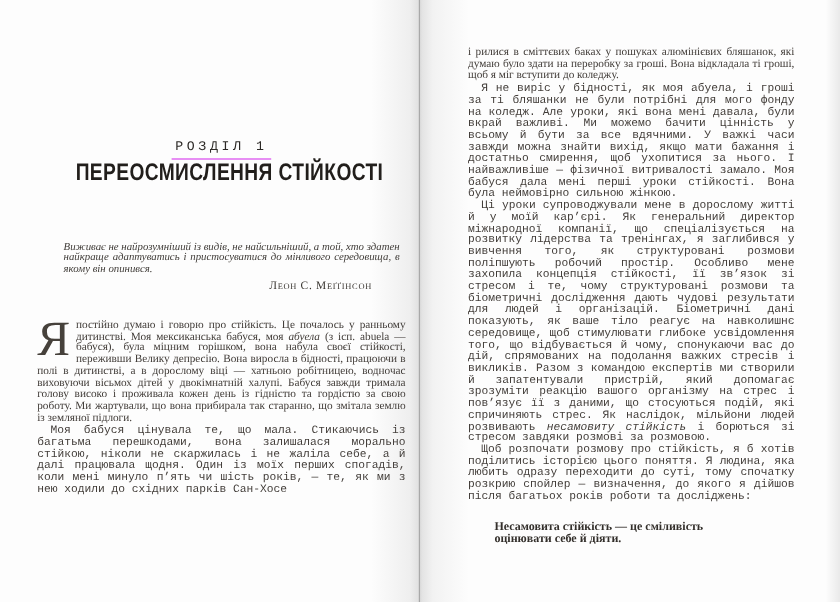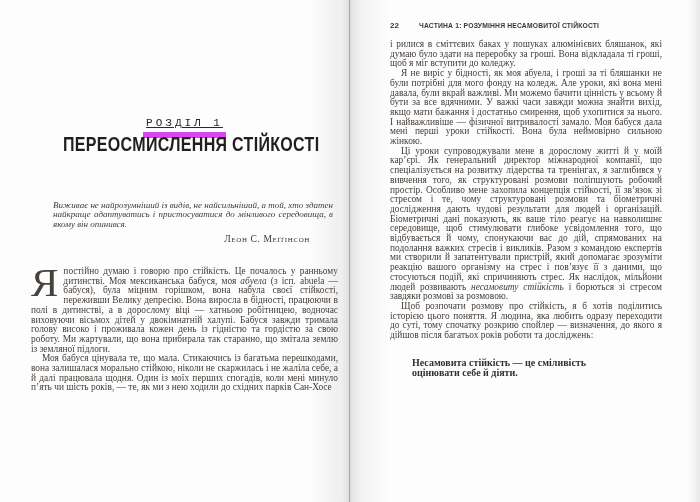--- a/index.html
+++ b/index.html
@@ -14,21 +14,21 @@
   .page.right { left:350px; width:350px; }
   .col { position:absolute; top:0; height:100%; }
   .page.left  .col { left:31px; width:307px; }
   .page.right .col { left:40px; width:272px; }
 
   
   .chapter-label-wrap { position:absolute; top:112px; left:0; width:100%; text-align:center; }
   .chapter-label {
     font-family:"Liberation Mono","DejaVu Sans Mono",monospace;
     font-size:11px; letter-spacing:3px; color:#2b2825;
-    border-bottom:6px solid #d946ef; padding:0 3px 3px 3px;text-decoration:underline;
+    border-bottom:1px solid #d946ef; padding:0 3px 3px 3px;
   }
   .chapter-title-wrap { position:absolute; top:133px; left:0; width:100%; text-align:center; color:#211e1b; }
   .squeeze {
     display:inline-block; transform:scaleX(0.8); transform-origin:center;
     font-family:"Liberation Sans",sans-serif; font-weight:700;
     font-size:20px; letter-spacing:0.4px; white-space:nowrap;
   }
 
   
   .epigraph {
@@ -39,21 +39,21 @@
   .epigraph-attr {
     position:absolute; top:234px; right:28px;
     font-variant:small-caps; font-size:9.5px; letter-spacing:0.6px; color:#38342f;
   }
 
   
   .body { text-align:justify; font-size:9.4px; line-height:9.7px; }
   .page.left  .body { position:absolute; top:267px; left:0; width:307px; }
   .page.right .body { position:absolute; top:40px;  left:0; width:272px; }
   .body p { margin:0; }
-  .body p.indent { text-indent:11px; }
+  .body p.indent { text-indent:11px;font-family:Liberation Mono, monospace; }
   .body em { font-style:italic; }
   .dropcap {
     float:left; font-size:41px; line-height:29px;
     padding:1px 5px 0 0; color:#46413b;
   }
 
   
   .running-header {
     position:absolute; top:21px; left:40px; width:280px;
     display:flex; align-items:baseline;
@@ -102,24 +102,20 @@
       <div class="epigraph">Виживає не найрозумніший із видів, не найсильніший, а той, хто здатен найкраще адаптуватись і пристосуватися до мінливого середовища, в якому він опинився.</div>
       <div class="epigraph-attr">Леон С. Меґґінсон</div>
       <div class="body">
           <p><span class="dropcap">Я</span><span>постійно думаю і говорю про стійкість. Це почалось у ранньому дитинстві. Моя мексиканська бабуся, моя </span><em>абуела</em><span> (з ісп. abuela — бабуся), була міцним горішком, вона набула своєї стійкості, переживши Велику депресію. Вона виросла в бідності, працюючи в полі в дитинстві, а в дорослому віці — хатньою робітницею, водночас виховуючи вісьмох дітей у двокімнатній халупі. Бабуся завжди тримала голову високо і проживала кожен день із гідністю та гордістю за свою роботу. Ми жартували, що вона прибирала так старанно, що змітала землю із земляної підлоги.</span></p>
           <p class="indent"><span>Моя бабуся цінувала те, що мала. Стикаючись із багатьма перешкодами, вона залишалася морально стійкою, ніколи не скаржилась і не жаліла себе, а й далі працювала щодня. Один із моїх перших спогадів, коли мені минуло п’ять чи шість років, — те, як ми з нею ходили до східних парків Сан-Хосе</span></p>
         </div>
     </div>
   </div>
 
   <div class="page right">
-    <div class="running-header">
-      <span class="pagenum">22</span>
-      <span class="running">ЧАСТИНА 1: РОЗУМІННЯ НЕСАМОВИТОЇ СТІЙКОСТІ</span>
-    </div>
     <div class="col">
       <div class="body">
       <p><span>і рилися в сміттєвих баках у пошуках алюмінієвих бляшанок, які думаю було здати на переробку за гроші. Вона відкладала ті гроші, щоб я міг вступити до коледжу.</span></p>
           <p class="indent"><span>Я не виріс у бідності, як моя абуела, і гроші за ті бляшанки не були потрібні для мого фонду на коледж. Але уроки, які вона мені давала, були вкрай важливі. Ми можемо бачити цінність у всьому й бути за все вдячними. У важкі часи завжди можна знайти вихід, якщо мати бажання і достатньо смирення, щоб ухопитися за нього. І найважливіше — фізичної витривалості замало. Моя бабуся дала мені перші уроки стійкості. Вона була неймовірно сильною жінкою.</span></p>
           <p class="indent"><span>Ці уроки супроводжували мене в дорослому житті й у моїй кар’єрі. Як генеральний директор міжнародної компанії, що спеціалізується на розвитку лідерства та тренінгах, я заглибився у вивчення того, як структуровані розмови поліпшують робочий простір. Особливо мене захопила концепція стійкості, її зв’язок зі стресом і те, чому структуровані розмови та біометричні дослідження дають чудові результати для людей і організацій. Біометричні дані показують, як ваше тіло реагує на навколишнє середовище, щоб стимулювати глибоке усвідомлення того, що відбувається й чому, спонукаючи вас до дій, спрямованих на подолання важких стресів і викликів. Разом з командою експертів ми створили й запатентували пристрій, який допомагає зрозуміти реакцію вашого організму на стрес і пов’язує її з даними, що стосуються подій, які спричиняють стрес. Як наслідок, мільйони людей розвивають </span><em>несамовиту стійкість</em><span> і борються зі стресом завдяки розмові за розмовою.</span></p>
           <p class="indent"><span>Щоб розпочати розмову про стійкість, я б хотів поділитись історією цього поняття. Я людина, яка любить одразу переходити до суті, тому спочатку розкрию спойлер — визначення, до якого я дійшов після багатьох років роботи та досліджень:</span></p>
           <div class="definition">Несамовита стійкість — це сміливість оцінювати себе й діяти.</div>
         </div>
     </div>
   </div>

